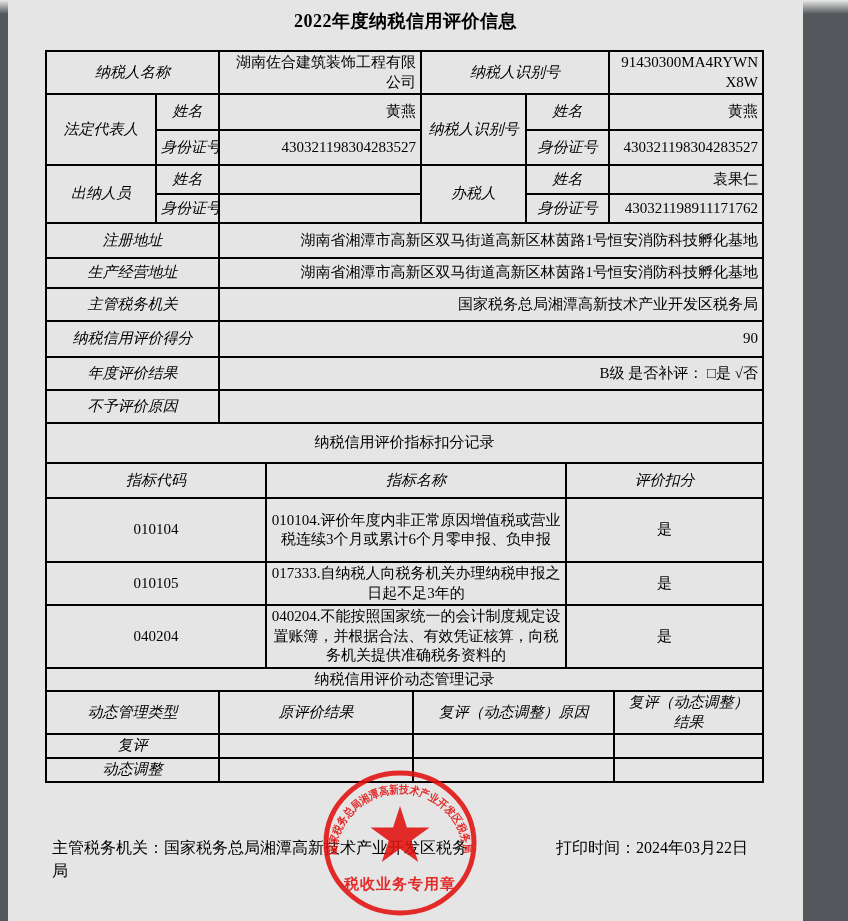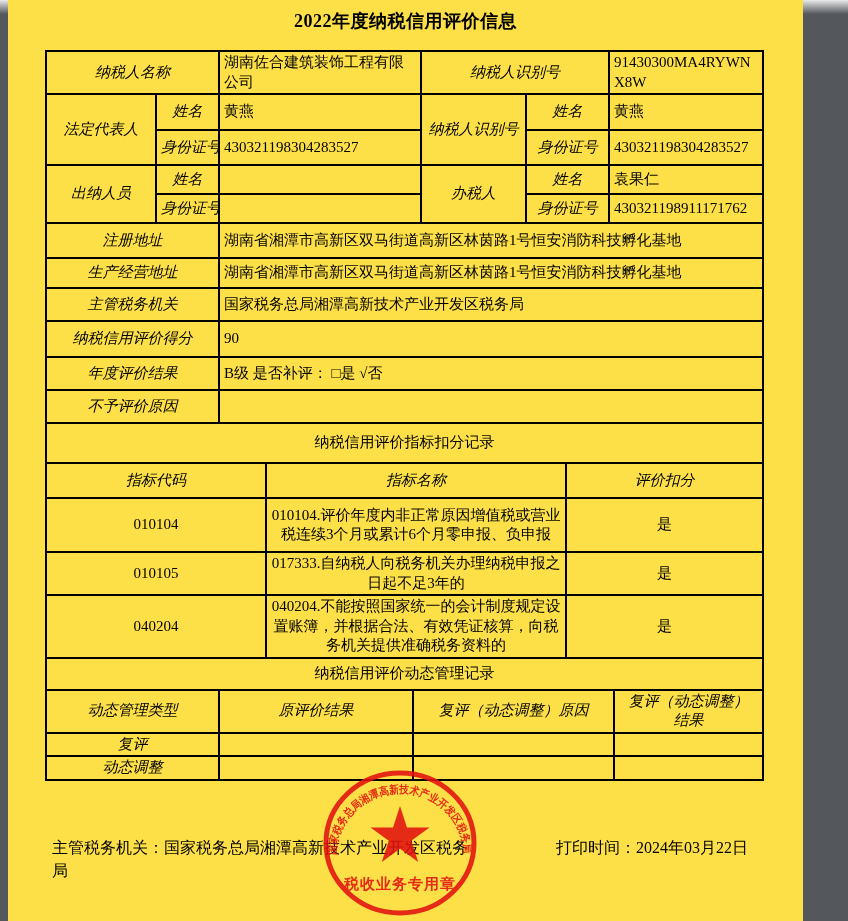--- a/index.html
+++ b/index.html
@@ -6,36 +6,36 @@
   body{
     width:848px;height:921px;position:relative;overflow:hidden;
     background:#ffffff;
     font-family:"Liberation Serif","DejaVu Serif",serif;
     color:#000;
   }
   .side-bar{position:absolute;top:0;height:921px;background:linear-gradient(180deg,#e9e9e9 0px,#54585c 14px);}
   .side-bar.left{left:0;width:8px;}
   .side-bar.right{left:803px;width:45px;}
   .page{
-    position:absolute;left:8px;top:0;width:795px;height:921px;background:#fde047;
+    position:absolute;left:8px;top:0;width:795px;height:921px;background:#e5e5e5;
     box-shadow:inset 0 0 0 0 transparent;
   }
   .page-title{
     position:absolute;left:0;top:9px;width:100%;text-align:center;
     font-size:18px;font-weight:bold;letter-spacing:.5px;
   }
   .tbl-wrap{position:absolute;left:37px;top:50px;width:717px;}
   table{border-collapse:collapse;table-layout:fixed;width:717px;margin-top:-2px;}
   table:first-child{margin-top:0;}
   td{
     border:2.5px solid #000;padding:1px 4px;font-size:15px;line-height:1.3;
     vertical-align:middle;overflow:hidden;word-break:break-all;
   }
   td.lab{text-align:center;word-break:keep-all;font-style:italic;}
-  td.val{text-align:left;}
+  td.val{text-align:right;}
   td.ctr{text-align:center;}
   td.sect{text-align:center;font-size:15px;}
   .footer-left{
     position:absolute;left:44px;top:836px;width:424px;
     font-size:16px;line-height:1.45;text-align:left;
   }
   .footer-right{
     position:absolute;left:548px;top:838px;font-size:16px;white-space:nowrap;font-family:Liberation Serif, serif;
   }
   .stamp{position:absolute;left:308px;top:765px;width:168px;height:156px;opacity:.88;z-index:9;}
@@ -140,21 +140,21 @@
         </colgroup>
       <tbody>
           <tr style="height:40px">
         <td class="sect" colspan="3">纳税信用评价指标扣分记录</td>
       </tr>
       <tr style="height:35px">
         <td class="lab">指标代码</td>
         <td class="lab">指标名称</td>
         <td class="lab">评价扣分</td>
       </tr>
-      <tr style="height:54px">
+      <tr style="height:64px">
         <td class="ctr">010104</td>
         <td class="ctr">010104.评价年度内非正常原因增值税或营业税连续3个月或累计6个月零申报、负申报</td>
         <td class="ctr">是</td>
       </tr>
       <tr style="height:39px">
         <td class="ctr">010105</td>
         <td class="ctr">017333.自纳税人向税务机关办理纳税申报之日起不足3年的</td>
         <td class="ctr">是</td>
       </tr>
       <tr style="height:55px">
@@ -166,21 +166,21 @@
       </table>
 
     <table>
       <colgroup>
           <col style="width:173px">
           <col style="width:194px">
           <col style="width:201px">
           <col style="width:149px">
         </colgroup>
       <tbody>
-          <tr style="height:32px">
+          <tr style="height:23px">
         <td class="sect" colspan="4">纳税信用评价动态管理记录</td>
       </tr>
       <tr style="height:38px">
         <td class="lab">动态管理类型</td>
         <td class="lab">原评价结果</td>
         <td class="lab">复评（动态调整）原因</td>
         <td class="lab">复评（动态调整）结果</td>
       </tr>
       <tr style="height:22px">
         <td class="lab">复评</td>

